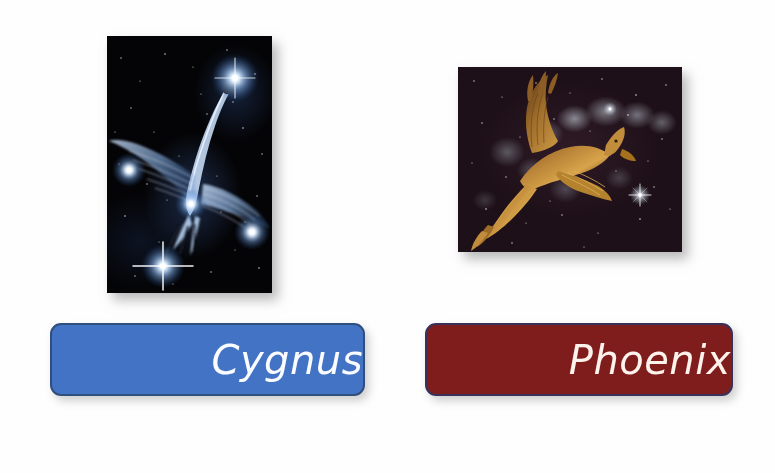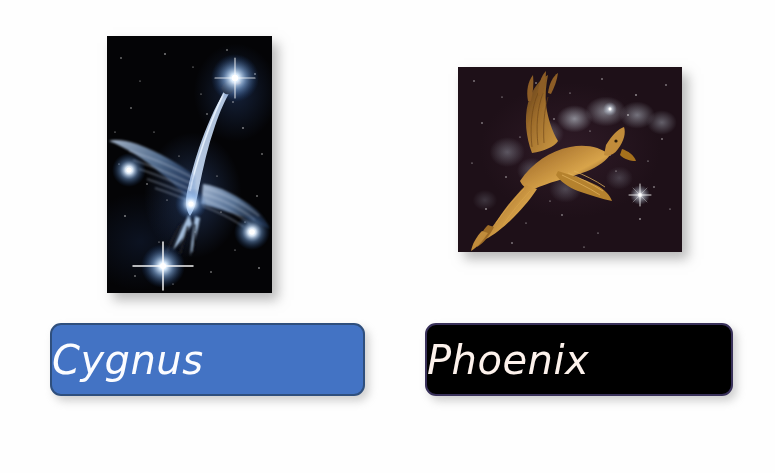--- a/index.html
+++ b/index.html
@@ -79,21 +79,21 @@
 
   .starfield, .glow-layer, .figure {
     position: absolute;
     inset: 0;
   }
 
   .caption-btn {
     position: absolute;
     display: flex;
     align-items: center;
-    justify-content: flex-start;
+    justify-content: flex-end;
     border-radius: 11px;
     box-sizing: border-box;
     box-shadow: 4px 5px 9px rgba(150,150,150,0.45);
     cursor: pointer;
     user-select: none;
   }
 
   .caption-btn .label {
     font-family: "DejaVu Sans", sans-serif;
     font-style: italic;
@@ -112,21 +112,21 @@
     background: #4373c4;
     border: 2px solid #2f4f7d;
   }
   #cygnus-btn .label { color: #fbfcff; }
 
   #phoenix-btn {
     left: 425px;
     top: 323px;
     width: 308px;
     height: 73px;
-    background: #000000;
+    background: #7f1d1d;
     border: 2px solid #39315a;
   }
   #phoenix-btn .label { color: #fdf2ec; }
 </style>
 </head>
 <body>
 
 <div class="stage">
 
   <div class="card">

